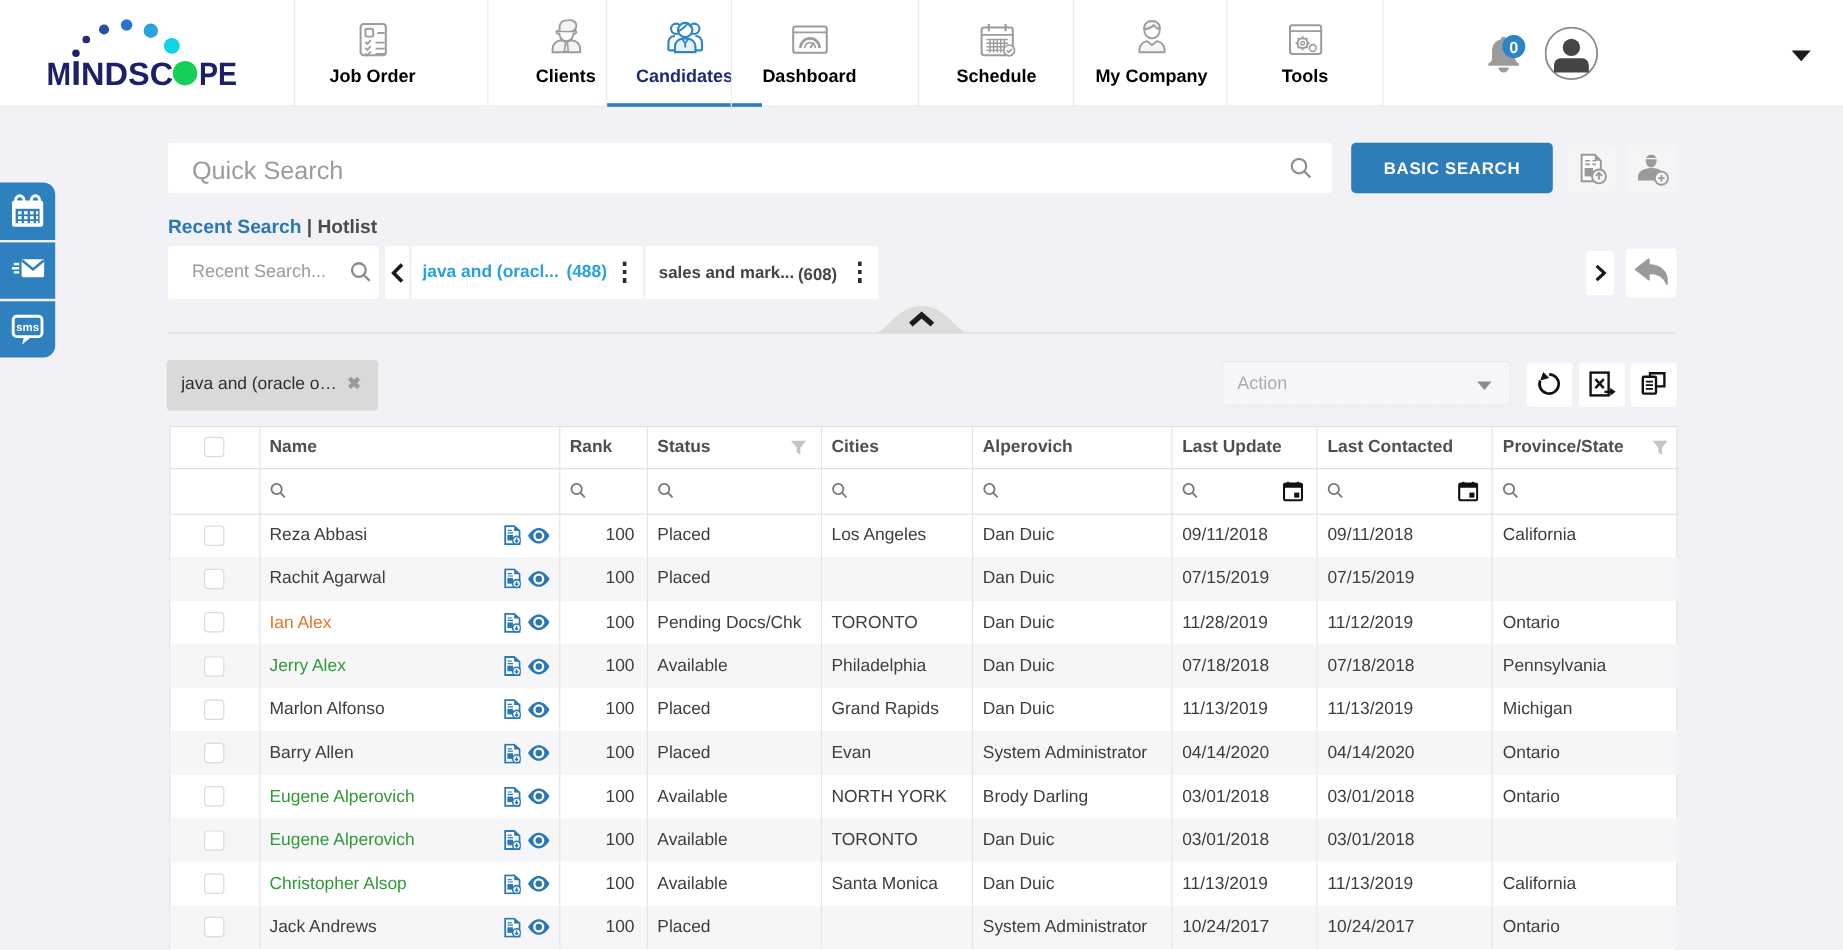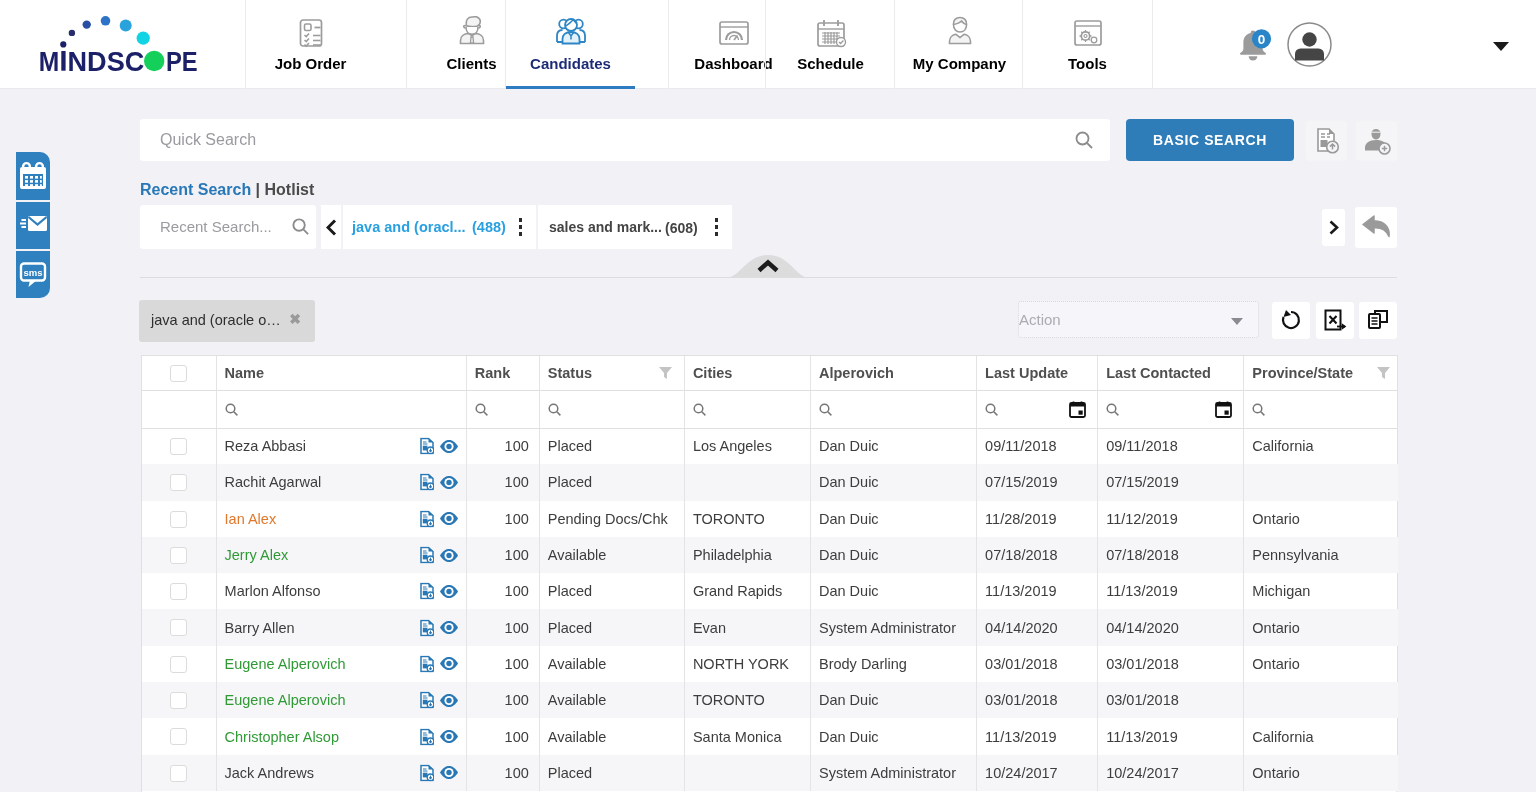--- a/index.html
+++ b/index.html
@@ -8,26 +8,26 @@
 
 
 #navbar { position:absolute; left:0; top:0; width:1536px; height:89px; background:#ffffff; border-bottom:1px solid #e9e9ee; }
 .navitem { position:absolute; top:0; height:89px; width:130px; border-left:1px solid #ebebeb; text-align:center; }
 .navitem .nlabel { position:absolute; left:0; right:0; top:55px; font-size:15px; font-weight:700; color:#000000; }
 .navitem .nicon { position:absolute; left:50%; top:16px; transform:translateX(-50%); }
 .navitem.active .nlabel { color:#1d2b76; }
 .navitem.active::after { content:""; position:absolute; left:0; bottom:0; width:100%; height:3px; background:#2d7cc1; }
 
 
-.sidebtn { position:absolute; left:16px; width:34px; height:47.5px; background:#2e80bf; }
+.sidebtn { position:absolute; left:0; width:46px; height:47.5px; background:#2e80bf; }
 .sidebtn svg { position:absolute; left:50%; top:50%; transform:translate(-50%,-50%); }
 
 
 .inputbox { position:absolute; background:#fff; border-radius:3px; }
-.ph { color:#9a9aa0; font-size:16px; }
+.ph { color:#9a9aa0; font-size:21px; }
 #basicsearch { position:absolute; left:1126px; top:119px; width:168px; height:42px; background:#2e7cb8; border-radius:4px; color:#fff; font-weight:700; font-size:14px; letter-spacing:0.6px; text-align:center; line-height:42px; }
 .sqbtn { position:absolute; background:#fff; border-radius:3px; }
 .vdots { width:3.5px; height:18px; background:linear-gradient(to bottom,#2b2b2b 0 3.5px,transparent 3.5px 7px,#2b2b2b 7px 10.5px,transparent 10.5px 14px,#2b2b2b 14px 17.5px,transparent 17.5px); }
 
 
 #tablewrap { position:absolute; left:141px; top:355px; width:1257px; background:#fff; border:1px solid #e0e0e0; border-bottom:none; }
 table { border-collapse:collapse; table-layout:fixed; width:1256px; }
 td, th { border-right:1px solid #e4e4e6; vertical-align:middle; font-size:14.5px; color:#3d3d3d; padding:0 0 0 8px; text-align:left; overflow:hidden; white-space:nowrap; }
 td:last-child, th:last-child { border-right:none; }
 tr.hdr th { height:34px; font-size:14.5px; font-weight:700; color:#4f4f4f; border-bottom:1px solid #e0e0e0; position:relative; }
@@ -91,21 +91,21 @@
       <circle cx="23.5" cy="8" r="4.3"></circle>
       <path d="M2 26v-6c0-3.5 2-6 5.5-6M30 26v-6c0-3.5-2-6-5.5-6"></path>
       <path d="M2 26h6M24 26h6"></path>
       <circle cx="16" cy="9" r="6" fill="#fff"></circle>
       <path d="M10.5 10c2-1 6.5-4.5 7.5-6.5 1.5 1.5 3 3.5 4 4" stroke-width="1.6"></path>
       <path d="M7.5 27.5v-4.5c0-4 3-7 8.5-7s8.5 3 8.5 7v4.5z" fill="#e3f1fa"></path>
       <path d="M13.5 16.5l2.5 3.5 2.5-3.5M16 20v3.5" stroke-width="1.5"></path>
     </svg></span>
     <div class="nlabel">Candidates</div>
   </div>
-  <div class="navitem" style="left:668px;">
+  <div class="navitem" style="left:609px;">
     <span class="nicon"><svg width="36" height="34" viewBox="0 0 36 34" fill="none" stroke="#9c9c9c" stroke-width="1.7">
       <rect x="4" y="6" width="28" height="22" rx="2"></rect>
       <path d="M4 11h28" stroke-width="1.4"></path>
       <path d="M10 24a8 8 0 0 1 16 0" stroke-width="2.2"></path>
       <path d="M13.5 24a4.5 4.5 0 0 1 9 0" stroke-width="1.3"></path>
       <path d="M18 24l3.5-4.5" stroke-width="1.6"></path>
     </svg></span>
     <div class="nlabel">Dashboard</div>
   </div>
   <div class="navitem" style="left:765px;">
@@ -267,21 +267,21 @@
     <path d="M33 15.5l9-8 9 8" fill="none" stroke="#1c1c1c" stroke-width="4.5"></path>
   </svg>
   <div class="abs" style="left:140px;top:277px;width:1257px;height:1px;background:#dddde0;"></div>
 
   <div class="abs" style="left:139px;top:300px;width:176px;height:42px;background:#d9d9d9;border-radius:3px;">
     <span class="abs" style="left:12px;top:12px;font-size:14.5px;color:#2e2e2e;">java and (oracle o…</span>
     <span class="abs" style="right:14px;top:11px;font-size:14px;font-weight:700;color:#9a9a9a;">✖</span>
   </div>
 
   <div class="abs" style="left:1018px;top:301px;width:241px;height:37px;background:#f6f6fa;border:1px dotted #d8d8dc;border-radius:3px;">
-    <span class="abs" style="left:0;top:9px;font-size:15px;color:#ababb2;">Action</span>
+    <span class="abs" style="left:12px;top:9px;font-size:15px;color:#ababb2;">Action</span>
     <div class="abs" style="right:15px;top:16px;width:0;height:0;border-left:6px solid transparent;border-right:6px solid transparent;border-top:7px solid #8a8a92;"></div>
   </div>
   <div class="sqbtn" style="left:1272px;top:302px;width:38px;height:37px;">
     <svg class="abs" style="left:8px;top:7px;" width="22" height="22" viewBox="0 0 22 22" fill="none" stroke="#111" stroke-width="2.2">
       <path d="M11 3a8 8 0 1 1-7.5 5"></path>
       <path d="M6 1l-2.5 7L11 6z" fill="#111" stroke="none"></path>
     </svg>
   </div>
   <div class="sqbtn" style="left:1316px;top:302px;width:38px;height:37px;">
     <svg class="abs" style="left:8px;top:7px;" width="23" height="23" viewBox="0 0 23 23" fill="none" stroke="#111" stroke-width="2">

